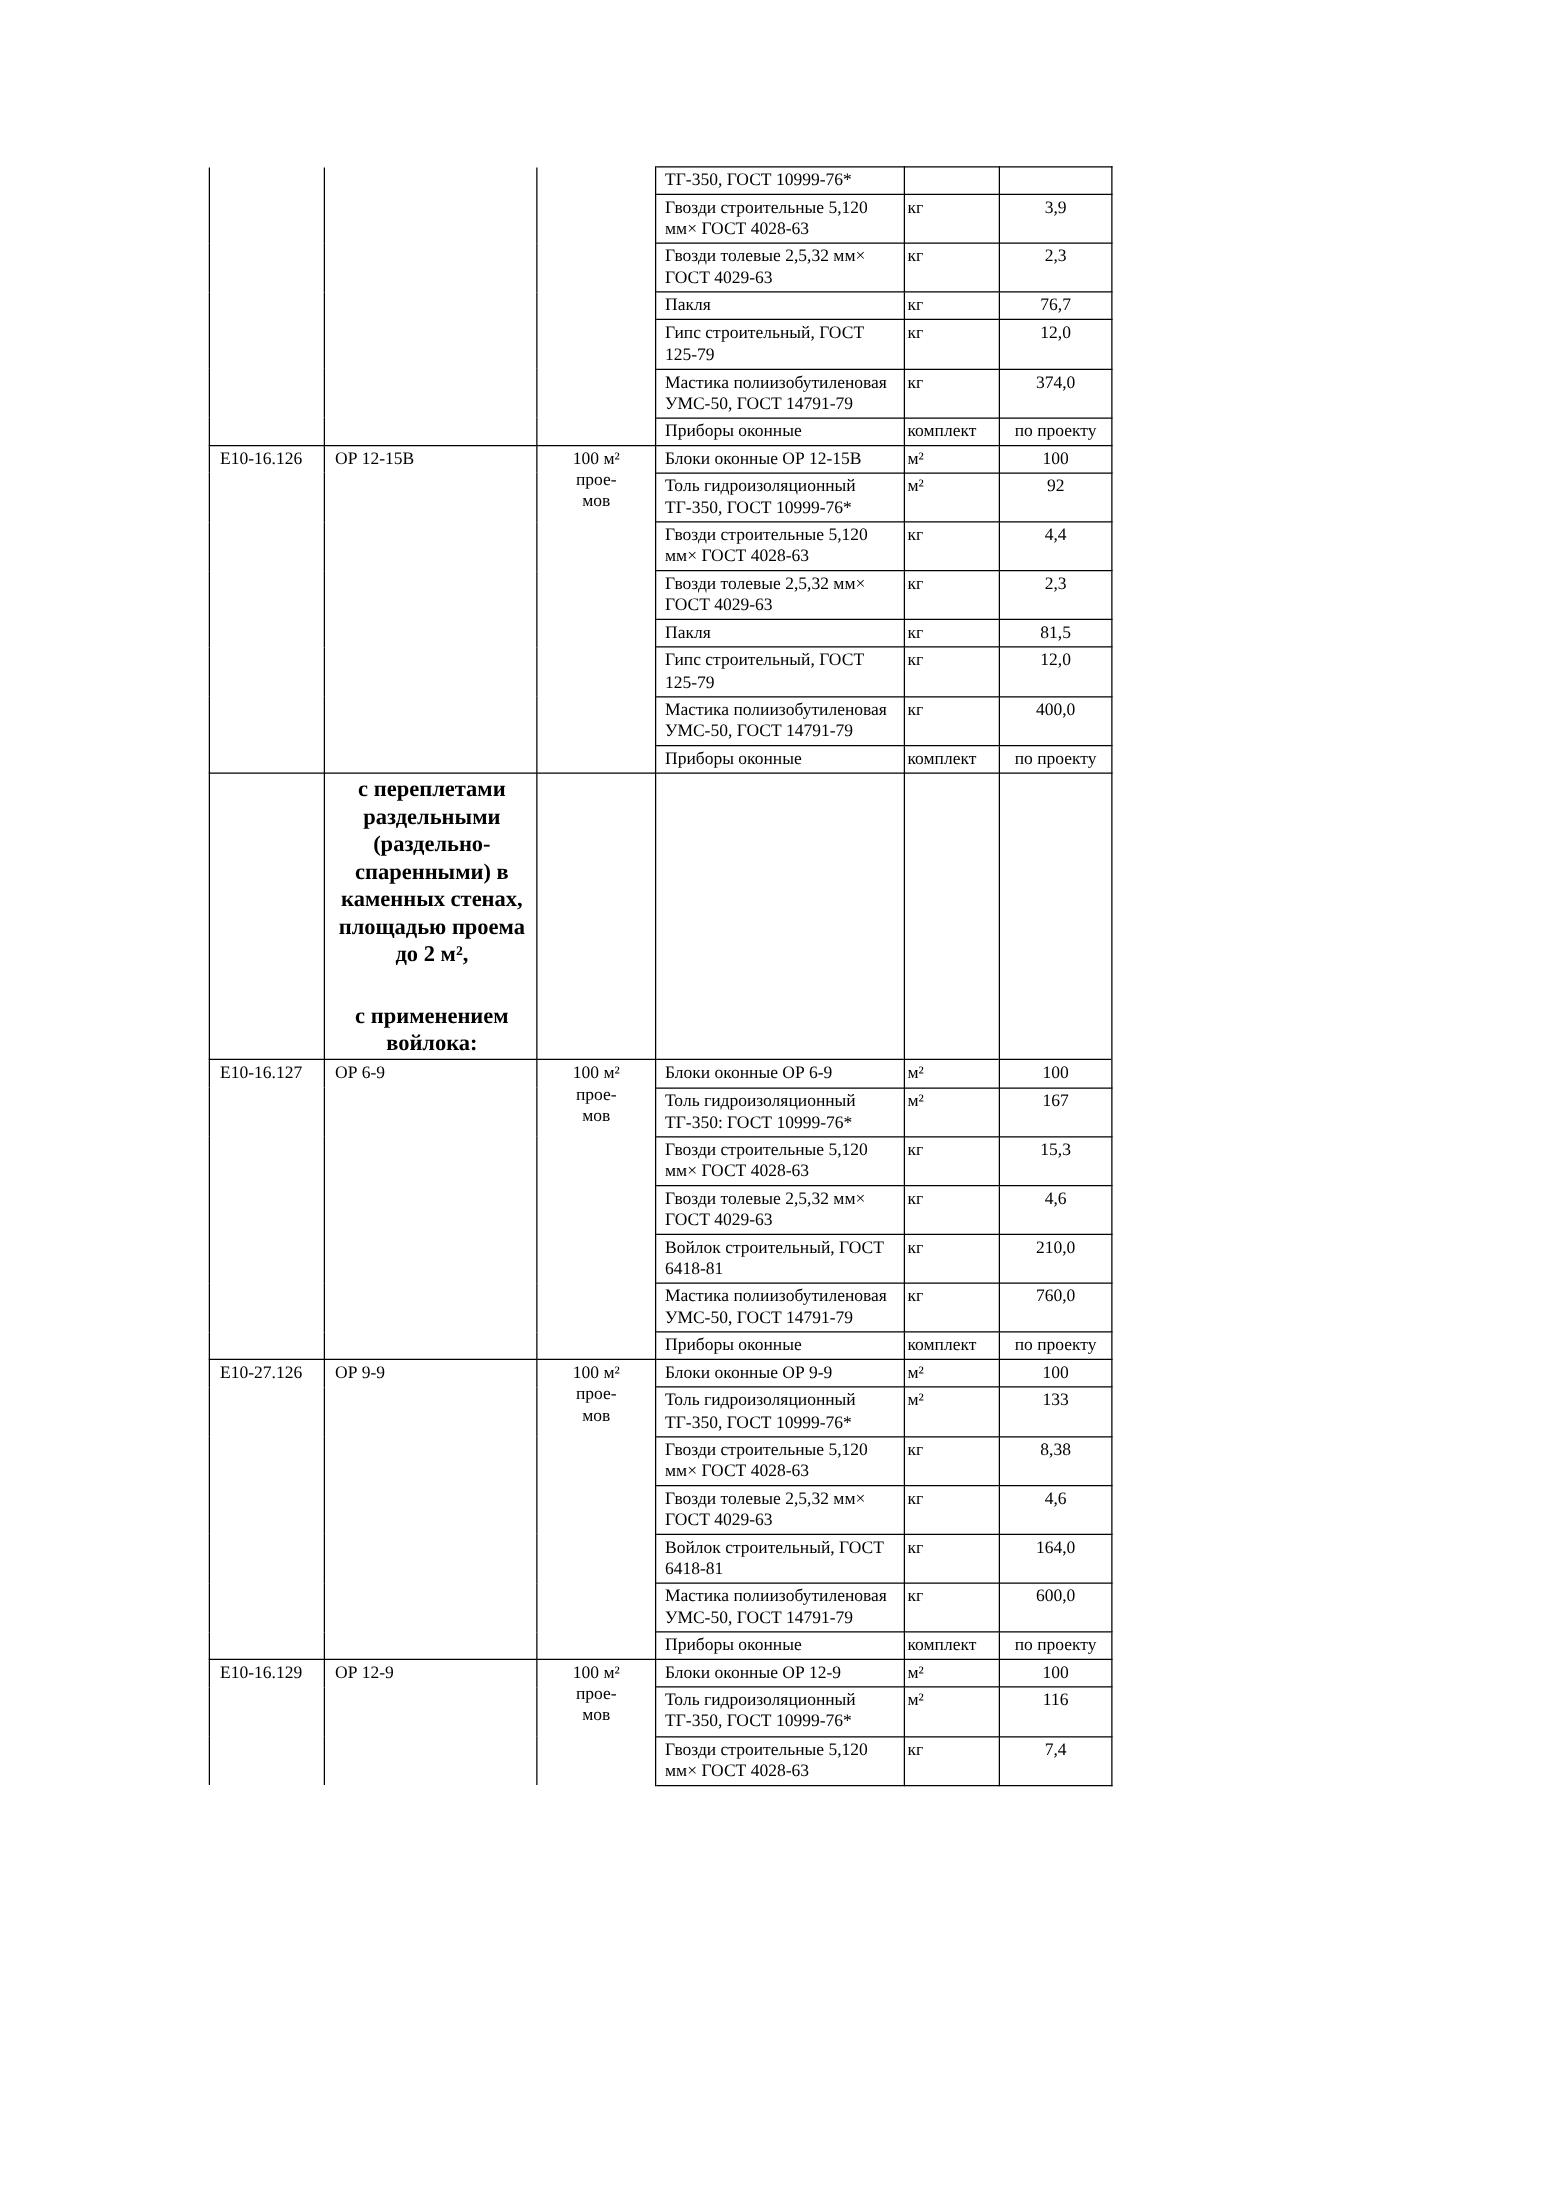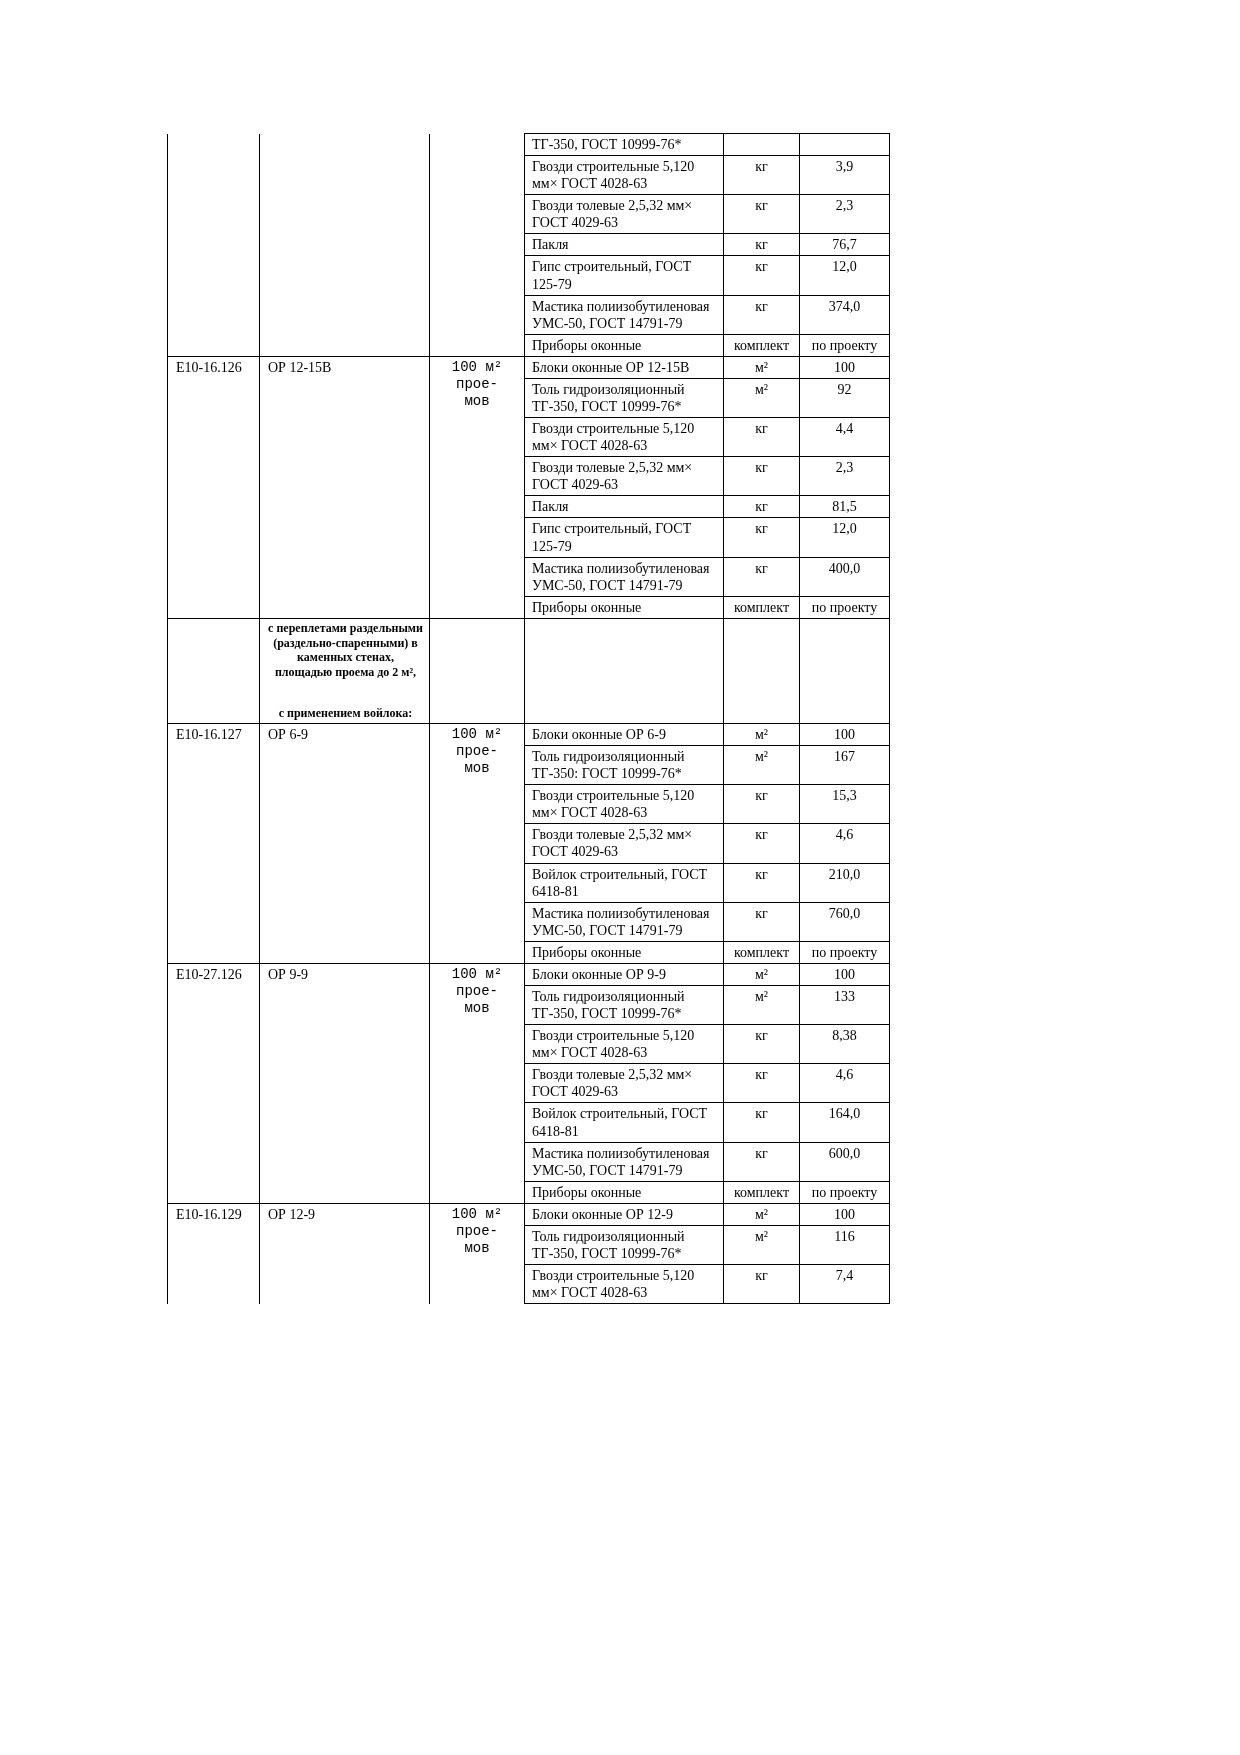--- a/index.html
+++ b/index.html
@@ -24,31 +24,31 @@
   td {
     border: 1px solid #000;
     vertical-align: top;
     font-size: 14px;
     line-height: 1.22;
     padding: 2px 6px;
     overflow: hidden;
   }
   td.code { padding-left: 8px; }
   td.name { padding-left: 8px; }
-  td.unitcol { text-align: center; white-space: pre-line; padding: 2px 3px; font-family: Liberation Mono, monospace; }
+  td.unitcol { text-align: center; white-space: pre-line; padding: 2px 3px; }
   td.mat { padding-left: 7px; padding-right: 8px; }
-  td.mu  { text-align: center; padding: 2px 2px; }
+  td.mu  { padding: 2px 2px; }
   td.qty { text-align: center; padding: 2px 2px; margin-top: 43px; }
   td.no-top { border-top: none; }
   td.no-bottom { border-bottom: none; }
   .section-header { width: 100%; }
   .section-line {
     font-weight: bold;
     text-align: center;
-    font-size: 12px;
+    font-size: 18px;
     line-height: 1.22;
   }
   .section-line + .section-line { margin-top: 27px; }
 </style>
 </head>
 <body>
 
 <div class="page">
   <table class="doc-table">
     <colgroup>

